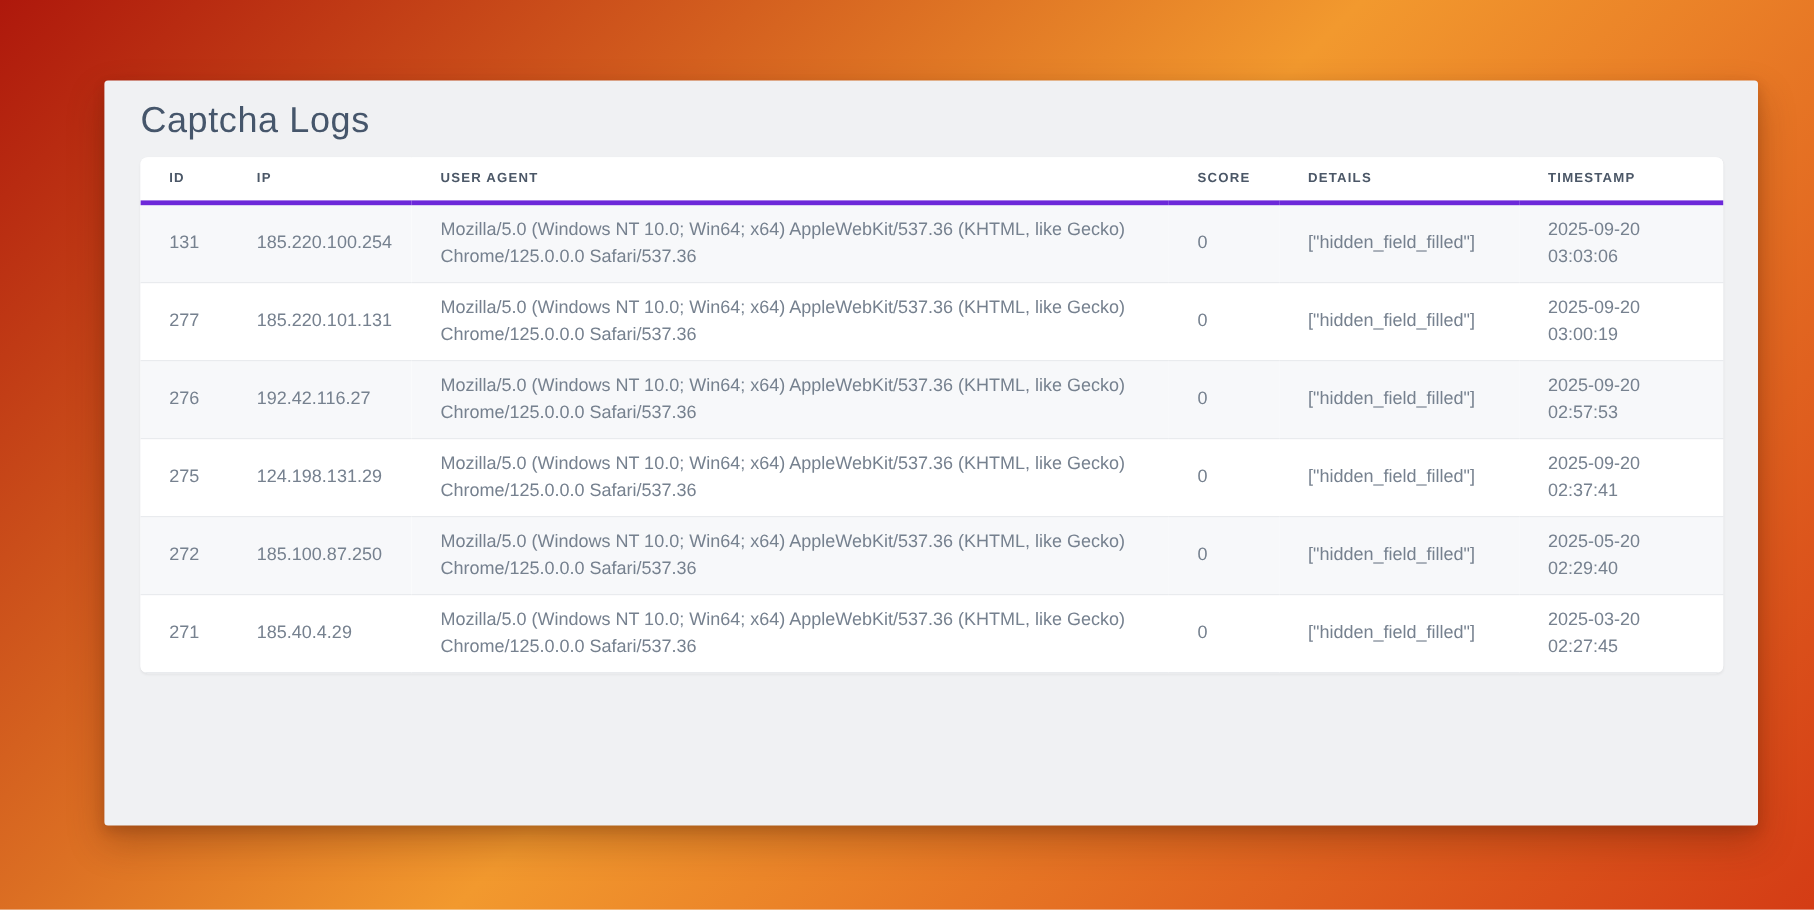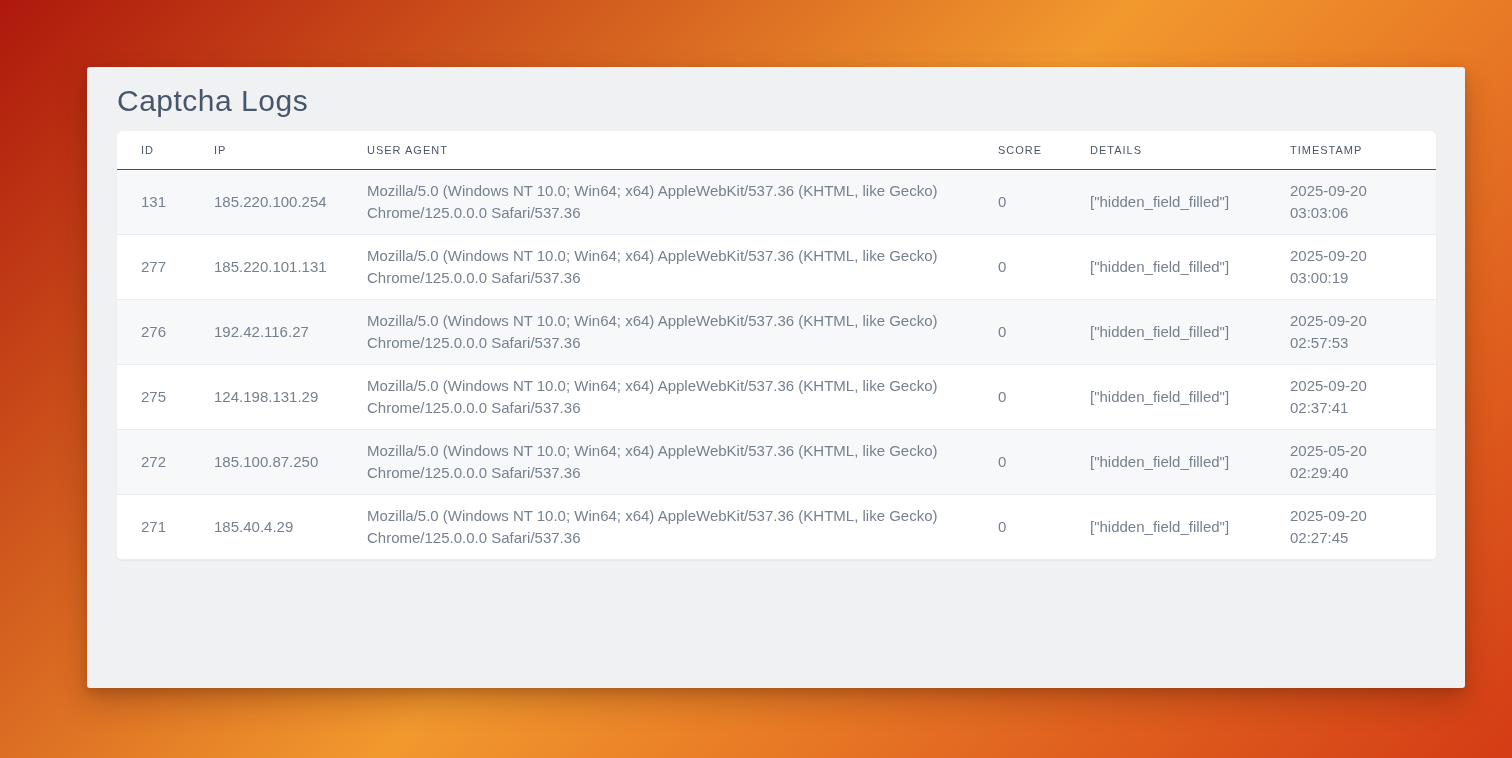--- a/index.html
+++ b/index.html
@@ -51,25 +51,25 @@
   col.c-ua { width: 631px; }
   col.c-score { width: 92px; }
   col.c-details { width: 200px; }
   col.c-ts { width: 171px; }
   thead th {
     height: 38px;
     text-align: left;
     vertical-align: middle;
     padding: 0 4px 0 24px;
     font-size: 11px;
-    font-weight: 400;
+    font-weight: 700;
     letter-spacing: 1px;
     color: #4b5767;
     background: #ffffff;
-    border-bottom: 1px solid #6d28d9;
+    border-bottom: 4px solid #6d28d9;
     white-space: nowrap;
   }
   tbody td {
     height: 64px;
     vertical-align: middle;
     padding: 10px 8px 10px 24px;
     font-size: 15px;
     line-height: 22px;
     color: #76818f;
     border-bottom: 1px solid #e9ebee;
@@ -147,18 +147,18 @@
             <td data-name="cell-score">0</td>
             <td data-name="cell-details">["hidden_field_filled"]</td>
             <td data-name="cell-timestamp">2025-05-20 02:29:40</td>
           </tr>
           <tr data-name="table-row">
             <td data-name="cell-id">271</td>
             <td data-name="cell-ip">185.40.4.29</td>
             <td data-name="cell-user-agent">Mozilla/5.0 (Windows NT 10.0; Win64; x64) AppleWebKit/537.36 (KHTML, like Gecko) Chrome/125.0.0.0 Safari/537.36</td>
             <td data-name="cell-score">0</td>
             <td data-name="cell-details">["hidden_field_filled"]</td>
-            <td data-name="cell-timestamp">2025-09-20 02:27:45</td>
+            <td data-name="cell-timestamp">2025-03-20 02:27:45</td>
           </tr>
         </tbody>
     </table>
   </div>
 </div>
 
 </body></html>

